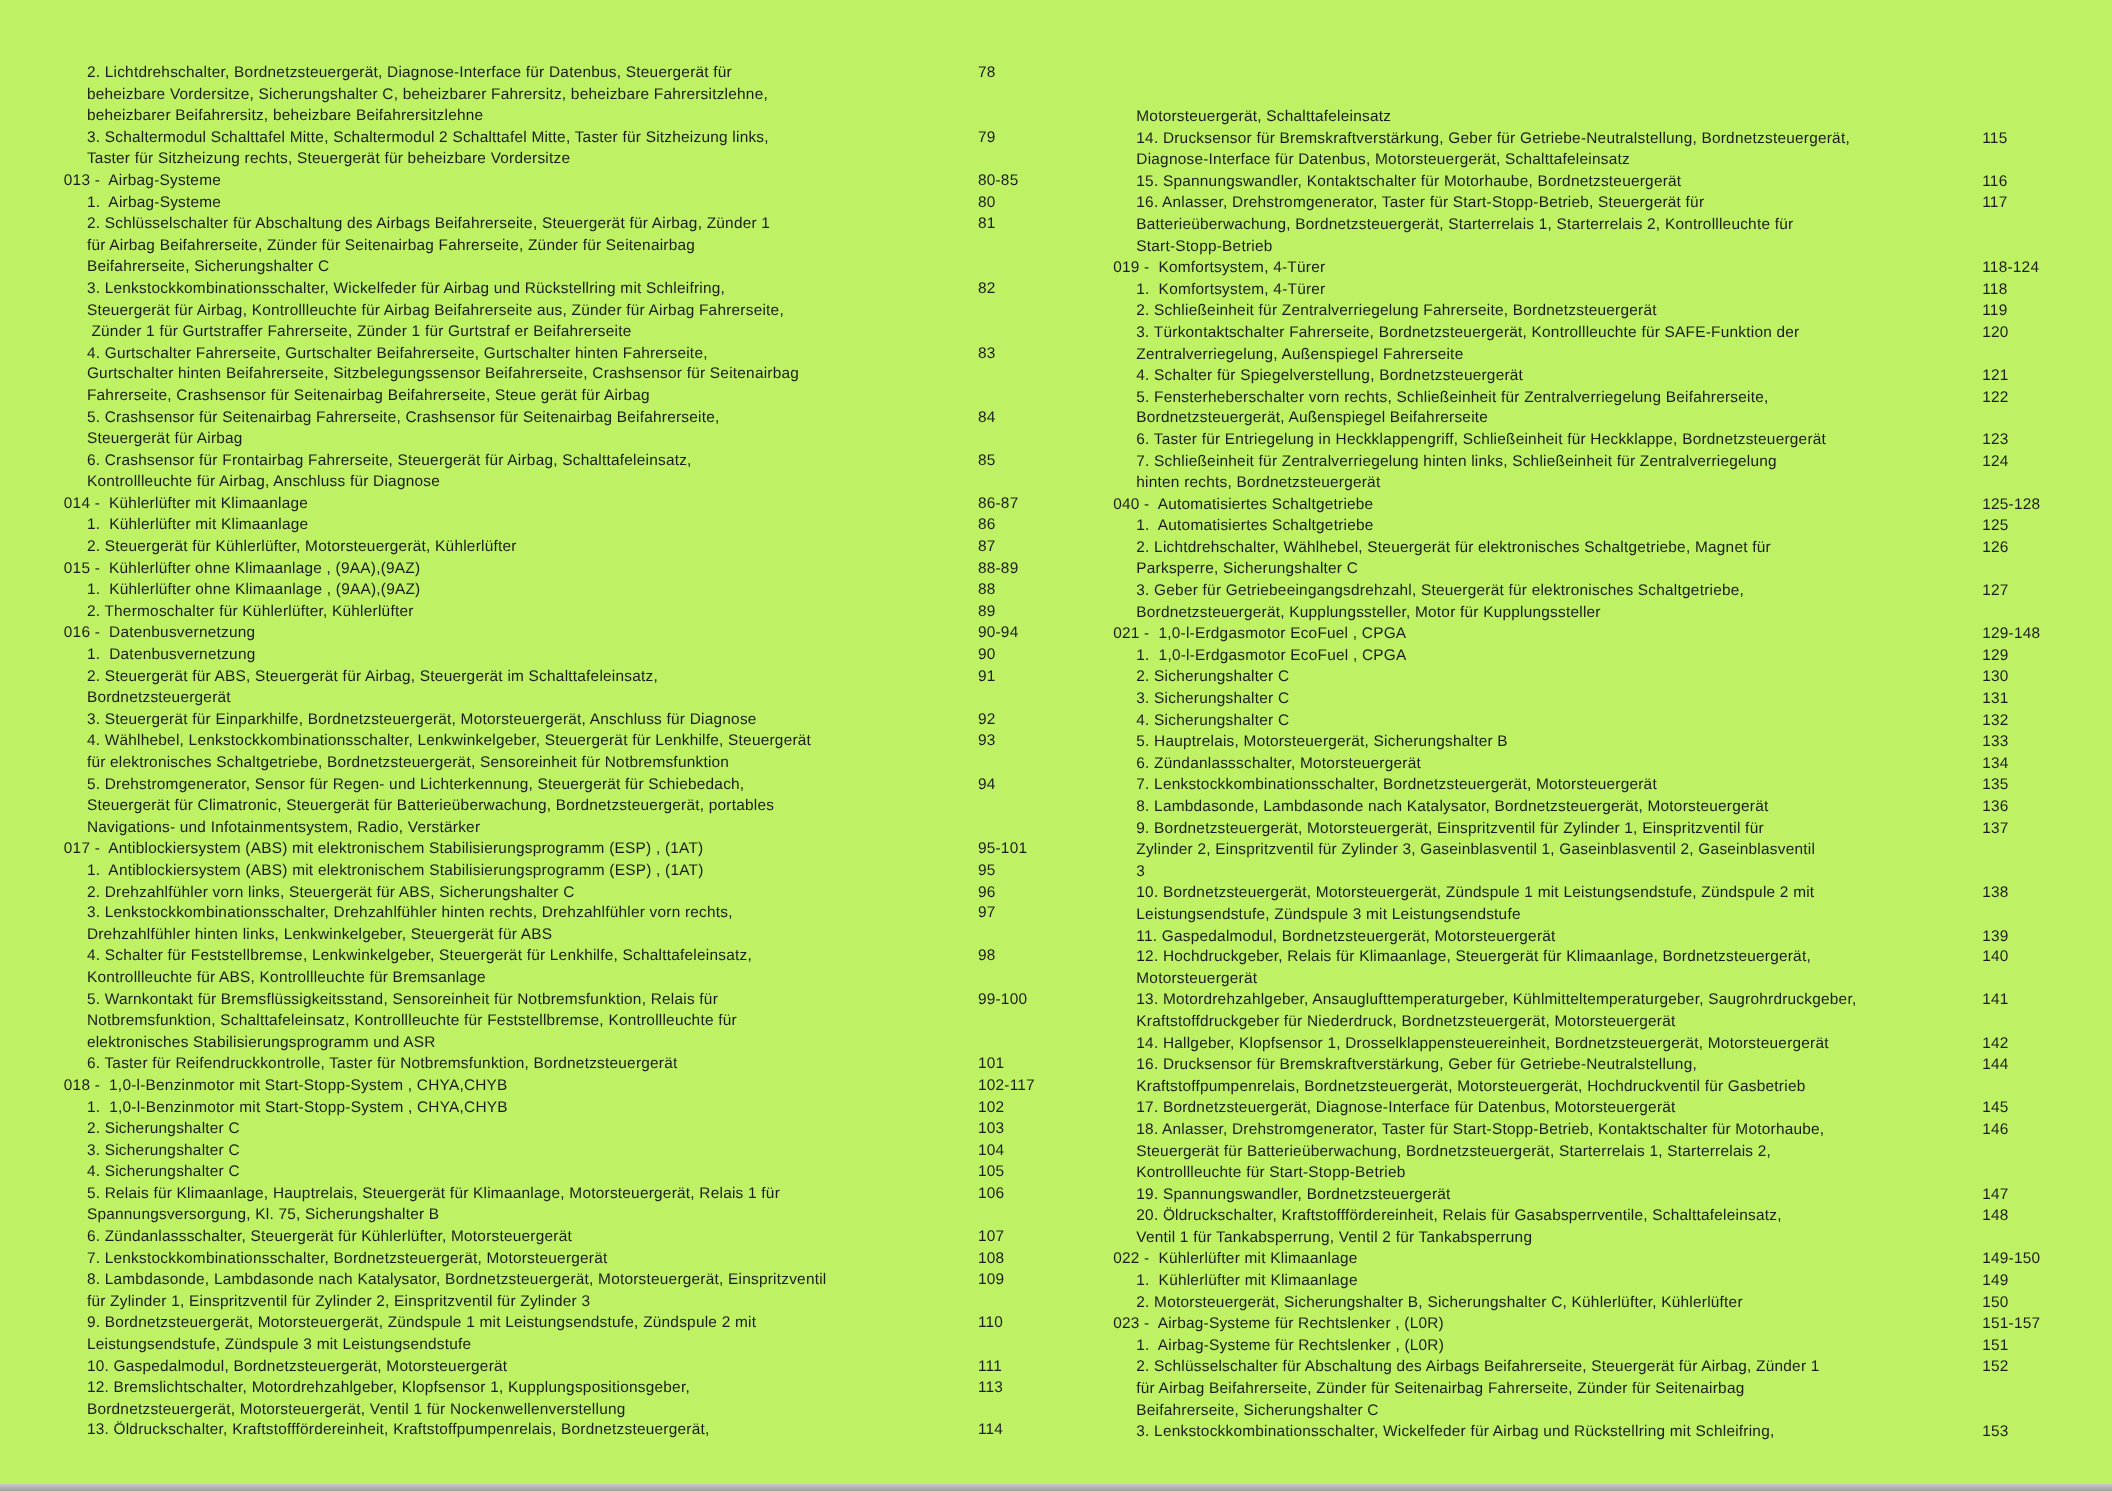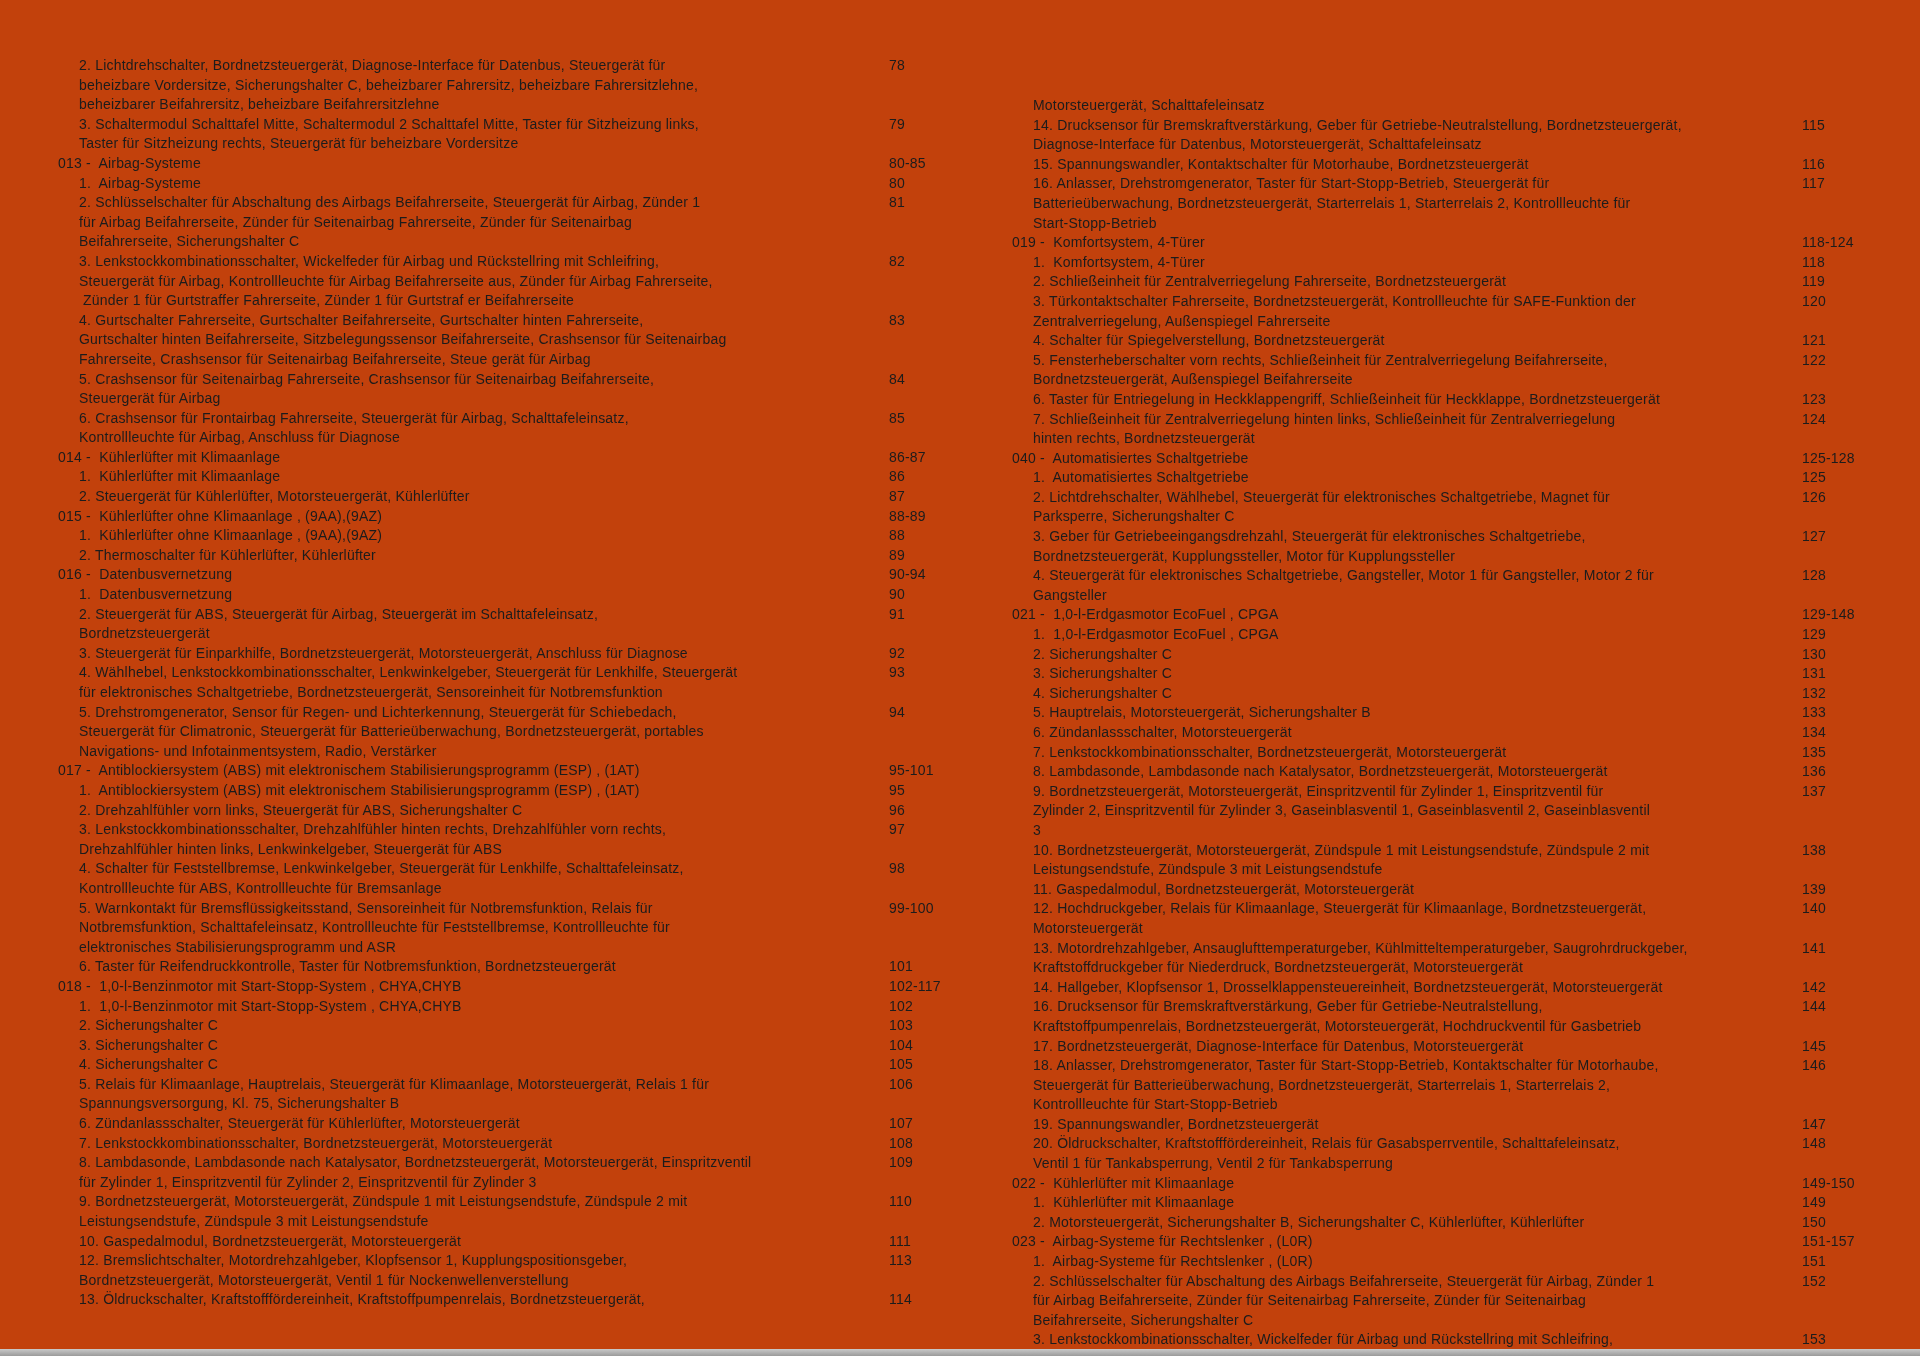--- a/index.html
+++ b/index.html
@@ -5,21 +5,21 @@
   html, body {
     margin: 0; padding: 0;
     width: 1920px; height: 1356px;
     overflow: hidden;
     background: #ffffff;
     font-family: "Liberation Sans", "DejaVu Sans", sans-serif;
   }
   .page {
     position: relative;
     width: 1920px; height: 1356px;
-    background: #c2410c;
+    background: #bef264;
   }
   .col {
     position: absolute;
     top: 56px;
     color: #1c1c1c;
     font-size: 14px;
     line-height: 19.6px;
     letter-spacing: 0.015em;
   }
   .col-left  { left: 58px;  width: 850px; }
@@ -300,25 +300,20 @@
       <div class="entry item">
         <div class="etext">2. Lichtdrehschalter, Wählhebel, Steuergerät für elektronisches Schaltgetriebe, Magnet für
 Parksperre, Sicherungshalter C</div>
         <div class="epage">126</div>
       </div>
       <div class="entry item">
         <div class="etext">3. Geber für Getriebeeingangsdrehzahl, Steuergerät für elektronisches Schaltgetriebe,
 Bordnetzsteuergerät, Kupplungssteller, Motor für Kupplungssteller</div>
         <div class="epage">127</div>
       </div>
-      <div class="entry item">
-        <div class="etext">4. Steuergerät für elektronisches Schaltgetriebe, Gangsteller, Motor 1 für Gangsteller, Motor 2 für
-Gangsteller</div>
-        <div class="epage">128</div>
-      </div>
       <div class="entry section">
         <div class="etext">021 -  1,0-l-Erdgasmotor EcoFuel , CPGA</div>
         <div class="epage">129-148</div>
       </div>
       <div class="entry item">
         <div class="etext">1.  1,0-l-Erdgasmotor EcoFuel , CPGA</div>
         <div class="epage">129</div>
       </div>
       <div class="entry item">
         <div class="etext">2. Sicherungshalter C</div>

